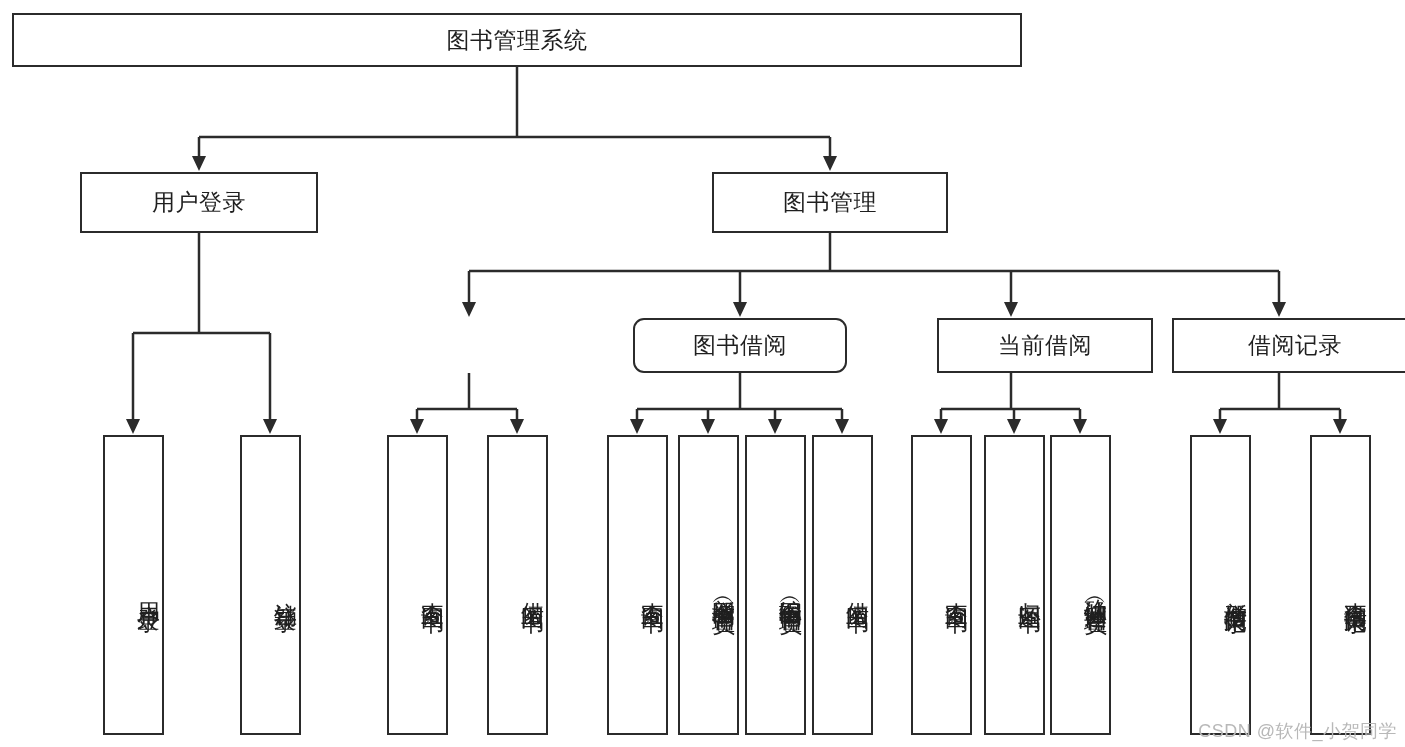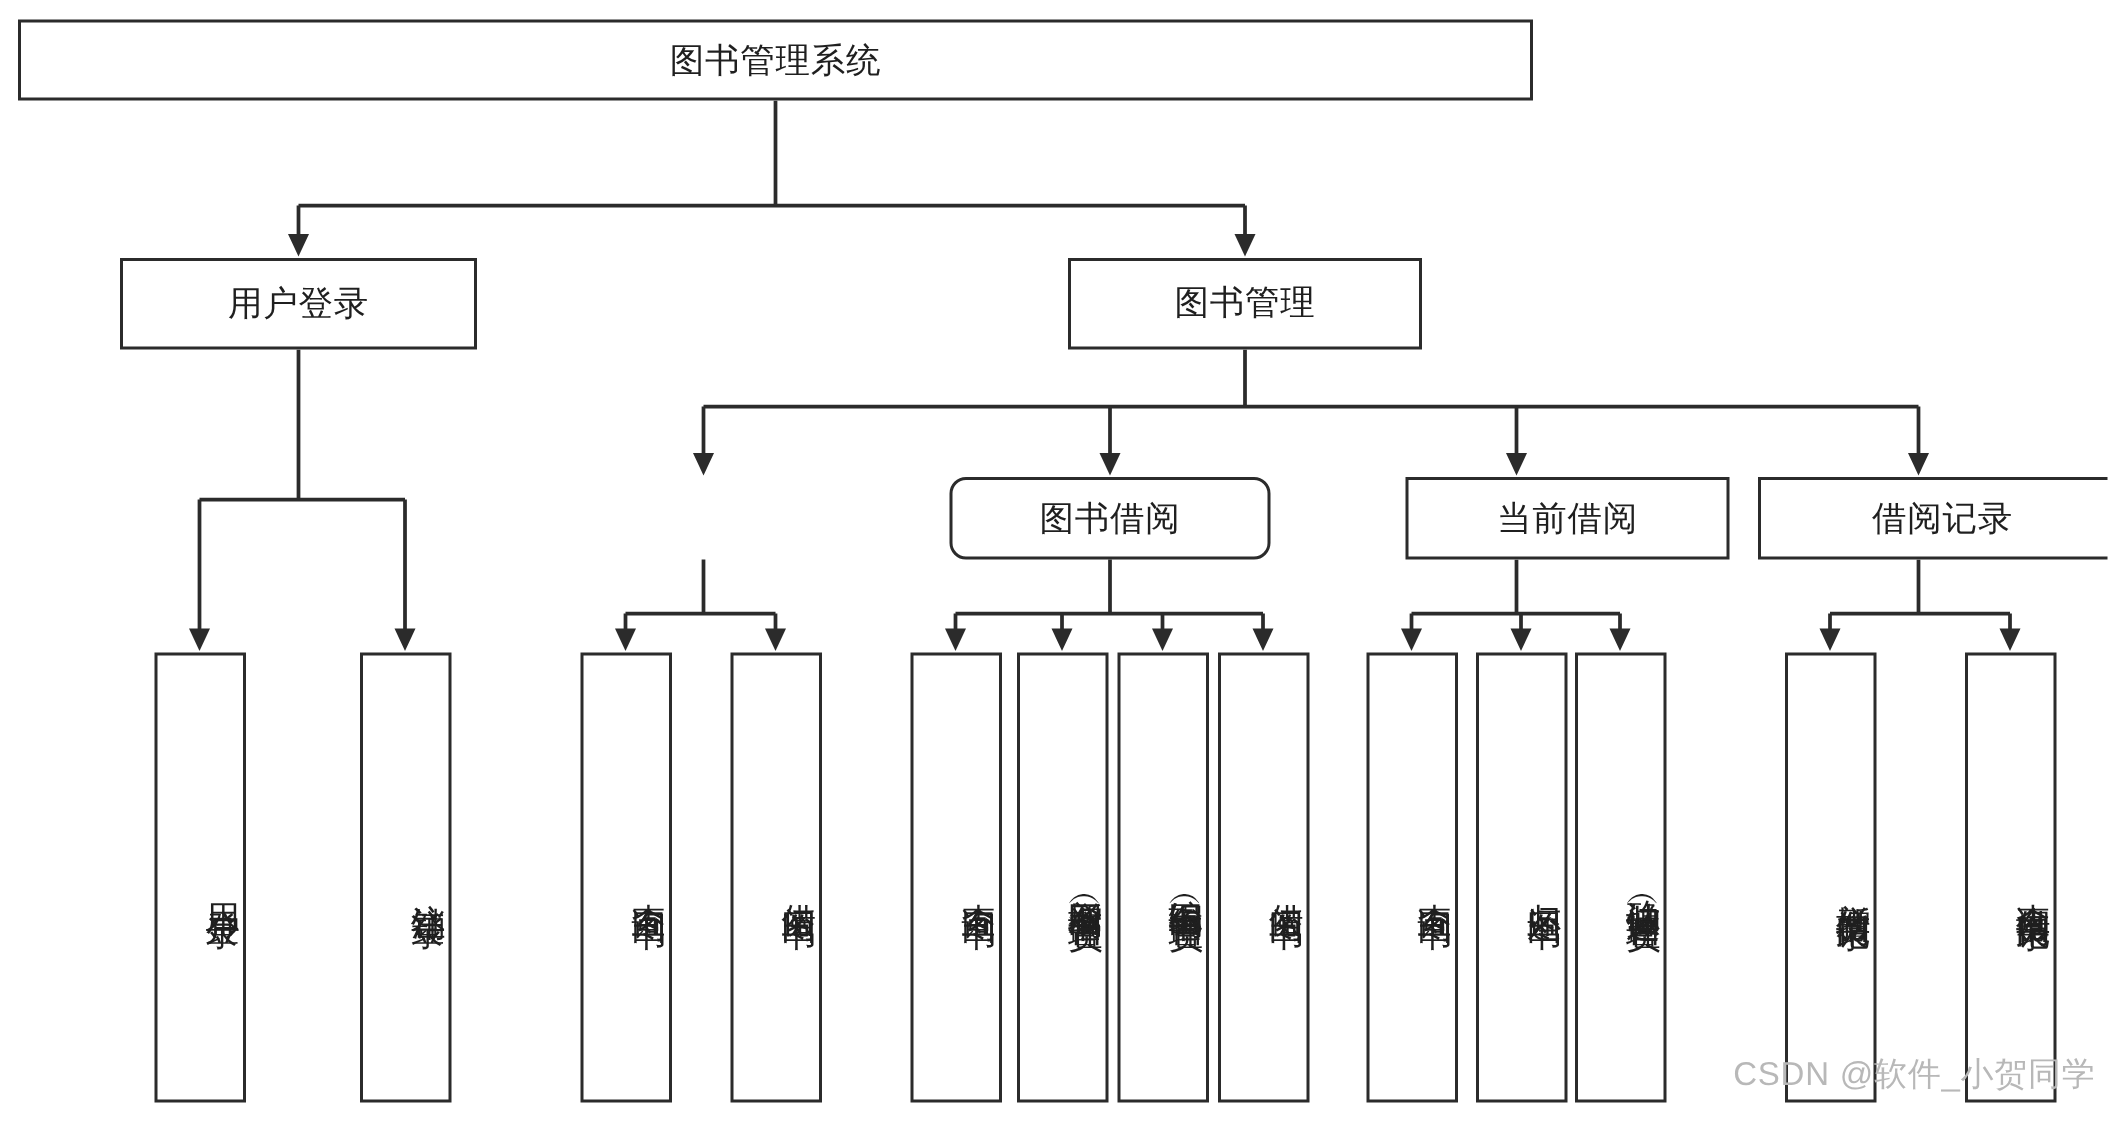--- a/index.html
+++ b/index.html
@@ -62,22 +62,22 @@
     stroke: #2b2b2b;
     stroke-width: 2.5;
     fill: none;
   }
   .arrow-head {
     fill: #2b2b2b;
   }
   #watermark {
     position: absolute;
     right: 8px;
-    bottom: 16px;
-    font-size: 22px;
+    bottom: 4px;
+    font-size: 18px;
     color: #b8b8b8;
     letter-spacing: 0.5px;
     white-space: nowrap;
   }
 </style>
 </head>
 <body>
 
 <div id="diagram-root">
 
@@ -143,21 +143,21 @@
       </g>
   </svg>
 
   <div class="node horiz" id="node-root" style="left: 12px; top: 13px; width: 1010px; height: 54px;">
     <span class="node-label">图书管理系统</span>
   </div>
 
   <div class="node horiz" id="node-l2-0" style="left: 80px; top: 172px; width: 238px; height: 61px;">
     <span class="node-label">用户登录</span>
   </div>
-  <div class="node horiz" id="node-l2-1" style="left: 712px; top: 172px; width: 236px; height: 61px; font-family: Liberation Serif, serif;">
+  <div class="node horiz" id="node-l2-1" style="left: 712px; top: 172px; width: 236px; height: 61px;">
     <span class="node-label">图书管理</span>
   </div>
 
   <div class="node horiz" id="node-l3-1" style="left: 633px; top: 318px; width: 214px; height: 55px; border-radius: 11px;">
     <span class="node-label">图书借阅</span>
   </div>
   <div class="node horiz" id="node-l3-2" style="left: 903px; top: 318px; width: 216px; height: 55px; margin-left: 34px;">
     <span class="node-label">当前借阅</span>
   </div>
   <div class="node horiz" id="node-l3-3" style="left: 1172px; top: 318px; width: 246px; height: 55px;">

